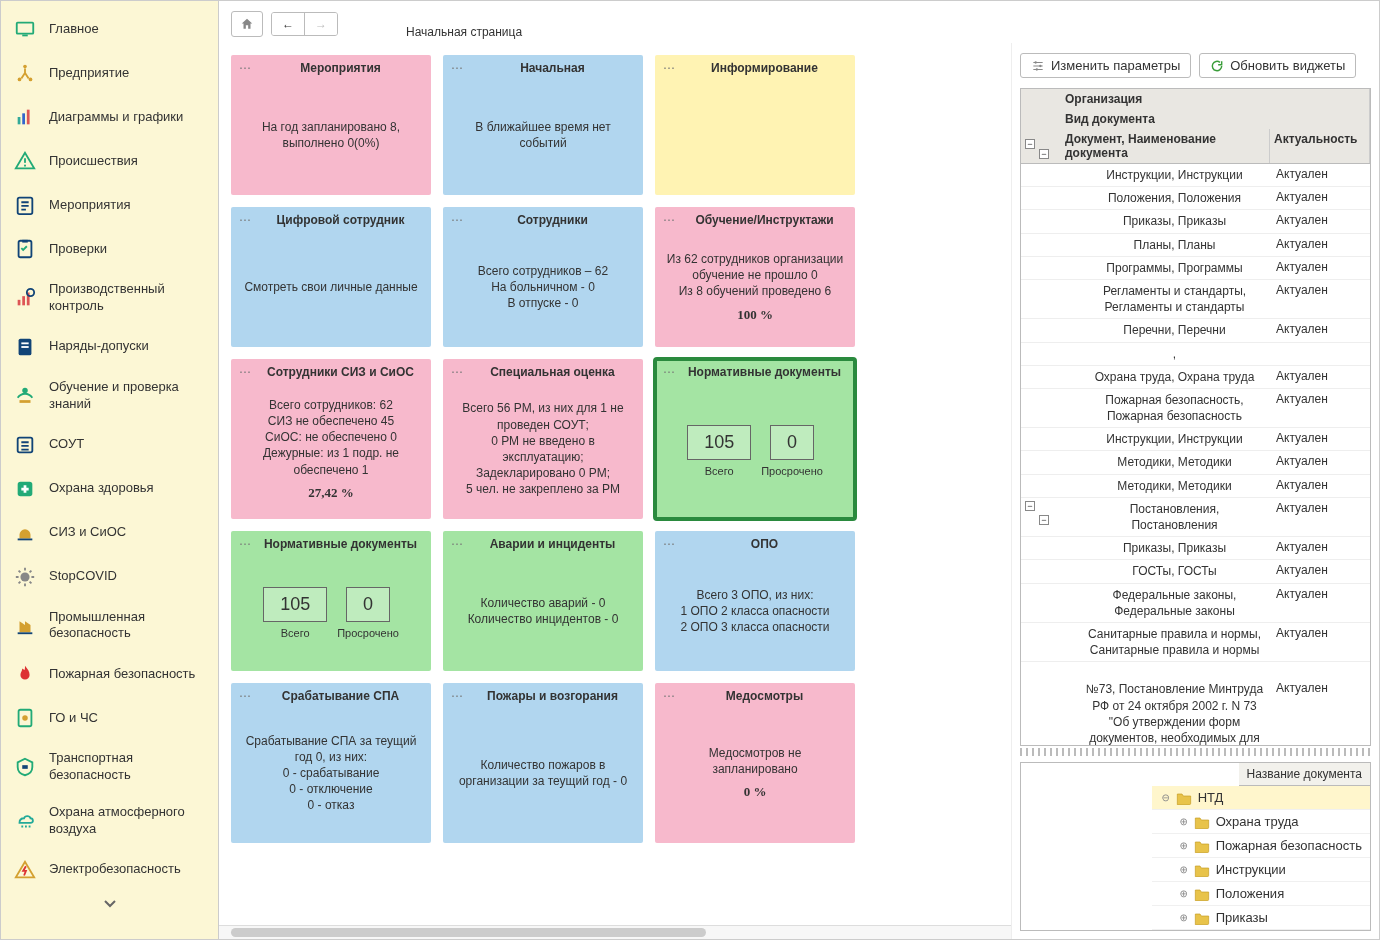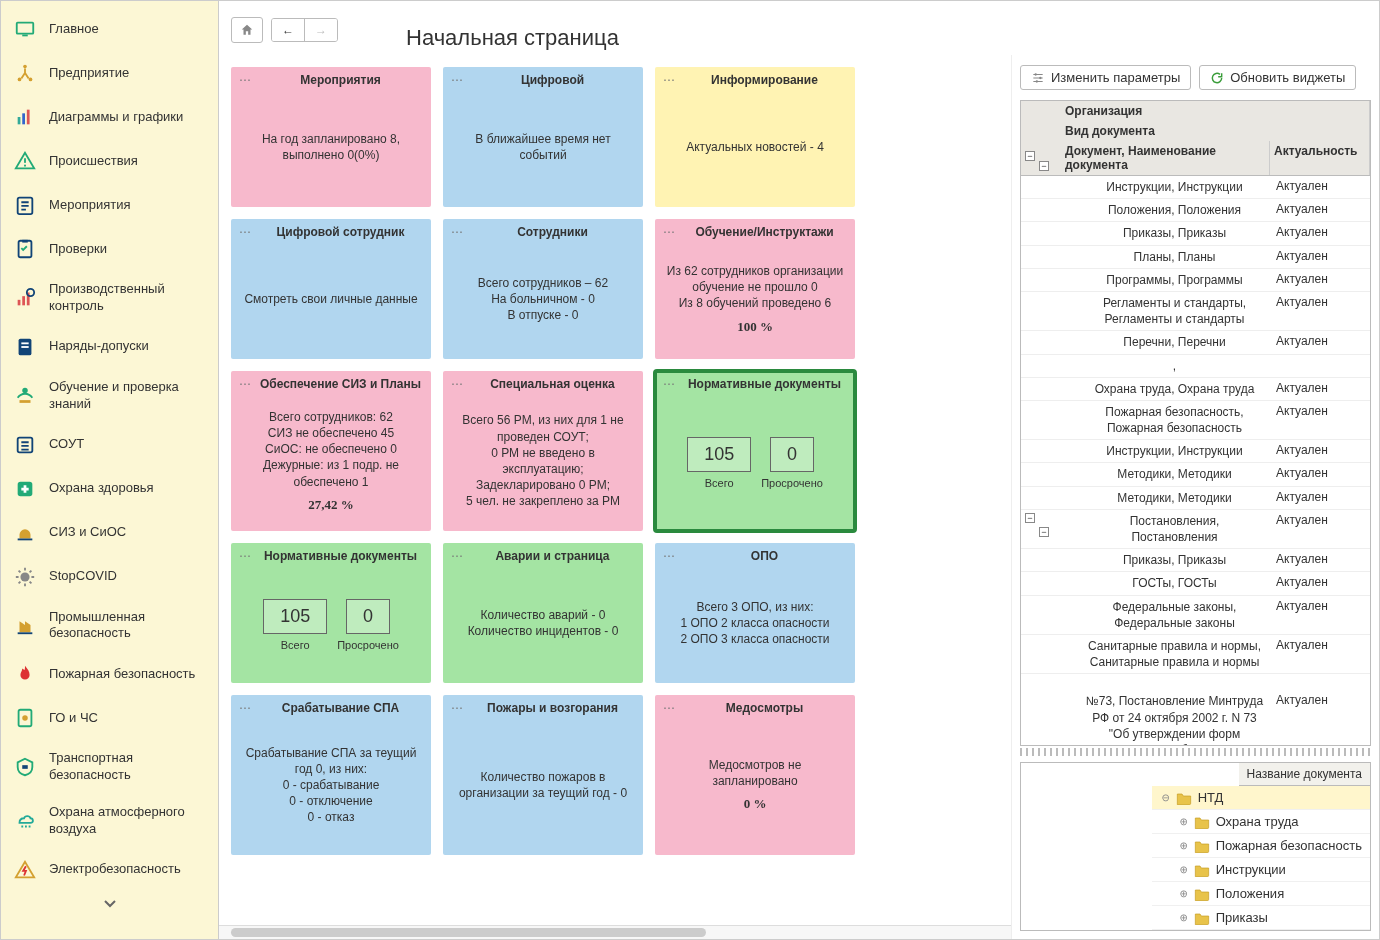--- a/index.html
+++ b/index.html
@@ -11,21 +11,21 @@
   .nav-icon { width:24px; height:24px; margin-right:12px; display:flex; align-items:center; justify-content:center; flex-shrink:0; }
   .nav-label { font-size:13px; line-height:1.3; }
   .nav-more { text-align:center; padding:6px; cursor:pointer; }
   
   .main { flex:1; display:flex; flex-direction:column; overflow:hidden; }
   .toolbar { display:flex; align-items:center; padding:8px 12px 4px; gap:8px; }
   .tb-btn { border:1px solid #bbb; border-radius:3px; background:#fff; padding:4px 8px; display:flex; align-items:center; justify-content:center; cursor:pointer; height:26px; }
   .nav-arrows { display:flex; border:1px solid #bbb; border-radius:3px; overflow:hidden; }
   .nav-arrows .arr { padding:4px 10px; background:#fff; display:flex; align-items:center; cursor:pointer; }
   .nav-arrows .arr + .arr { border-left:1px solid #bbb; }
-  .page-title { font-size:22px; margin-left:60px;margin-top:16px; }
+  .page-title { font-size:12px; margin-left:60px;margin-top:16px; }
   .content { flex:1; display:flex; overflow:hidden; }
   
   .widgets-wrap { flex:1; display:flex; flex-direction:column; overflow:hidden; }
   .widgets { flex:1; overflow:auto; padding:12px; }
   .wgrid { display:grid; grid-template-columns:repeat(3, 200px); gap:12px; }
   .widget { height:140px; border-radius:2px; display:flex; flex-direction:column; overflow:hidden; position:relative; }
   .widget.tall { height:160px; }
   .w-pink   { background:#f7b9cc; }
   .w-blue   { background:#b1d6ef; }
   .w-yellow { background:#fff3b3; }
@@ -286,33 +286,30 @@
                   <span class="w-dots">⋯</span>
                   <span class="w-title">Мероприятия</span>
                 </div>
                 <div class="w-body">
                   <div>На год запланировано 8, выполнено 0(0%)</div>
                 </div>
               </div>
               <div class="widget w-blue">
                 <div class="w-title-row">
                   <span class="w-dots">⋯</span>
-                  <span class="w-title">Цифровой</span>
+                  <span class="w-title">Начальная</span>
                 </div>
                 <div class="w-body">
                   <div>В ближайшее время нет событий</div>
                 </div>
               </div>
               <div class="widget w-yellow">
                 <div class="w-title-row">
                   <span class="w-dots">⋯</span>
                   <span class="w-title">Информирование</span>
-                </div>
-                <div class="w-body">
-                  <div>Актуальных новостей - 4</div>
                 </div>
               </div>
               <div class="widget w-blue">
                 <div class="w-title-row">
                   <span class="w-dots">⋯</span>
                   <span class="w-title">Цифровой сотрудник</span>
                 </div>
                 <div class="w-body">
                   <div>Смотреть свои личные данные</div>
                 </div>
@@ -335,21 +332,21 @@
                 </div>
                 <div class="w-body">
                   <div>Из 62 сотрудников организации обучение не прошло 0</div>
                   <div>Из 8 обучений проведено 6</div>
                   <div class="big">100 %</div>
                 </div>
               </div>
               <div class="widget w-pink tall">
                 <div class="w-title-row">
                   <span class="w-dots">⋯</span>
-                  <span class="w-title">Обеспечение СИЗ и Планы</span>
+                  <span class="w-title">Сотрудники СИЗ и СиОС</span>
                 </div>
                 <div class="w-body">
                   <div>Всего сотрудников: 62</div>
                   <div>СИЗ не обеспечено 45</div>
                   <div>СиОС: не обеспечено 0</div>
                   <div>Дежурные: из 1 подр. не обеспечено 1</div>
                   <div class="big">27,42 %</div>
                 </div>
               </div>
               <div class="widget w-pink tall">
@@ -396,21 +393,21 @@
                     <div class="stat-box">
                       <div class="stat-num">0</div>
                       <div class="stat-lbl">Просрочено</div>
                     </div>
                   </div>
                 </div>
               </div>
               <div class="widget w-green">
                 <div class="w-title-row">
                   <span class="w-dots">⋯</span>
-                  <span class="w-title">Аварии и страница</span>
+                  <span class="w-title">Аварии и инциденты</span>
                 </div>
                 <div class="w-body">
                   <div>Количество аварий - 0</div>
                   <div>Количество инцидентов - 0</div>
                 </div>
               </div>
               <div class="widget w-blue">
                 <div class="w-title-row">
                   <span class="w-dots">⋯</span>
                   <span class="w-title">ОПО</span>

